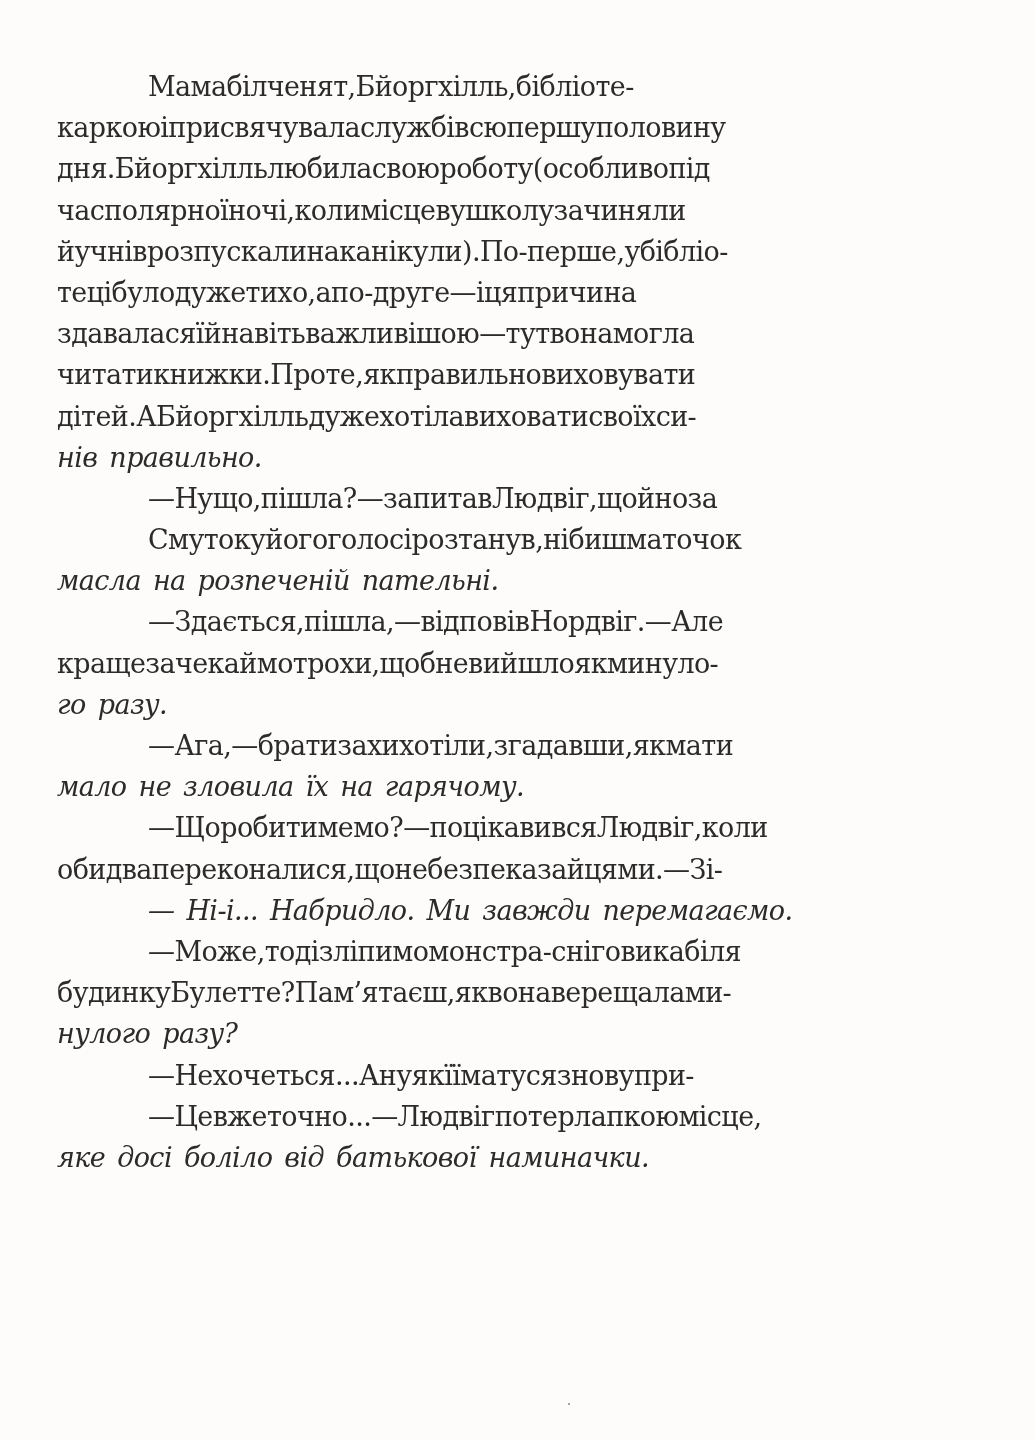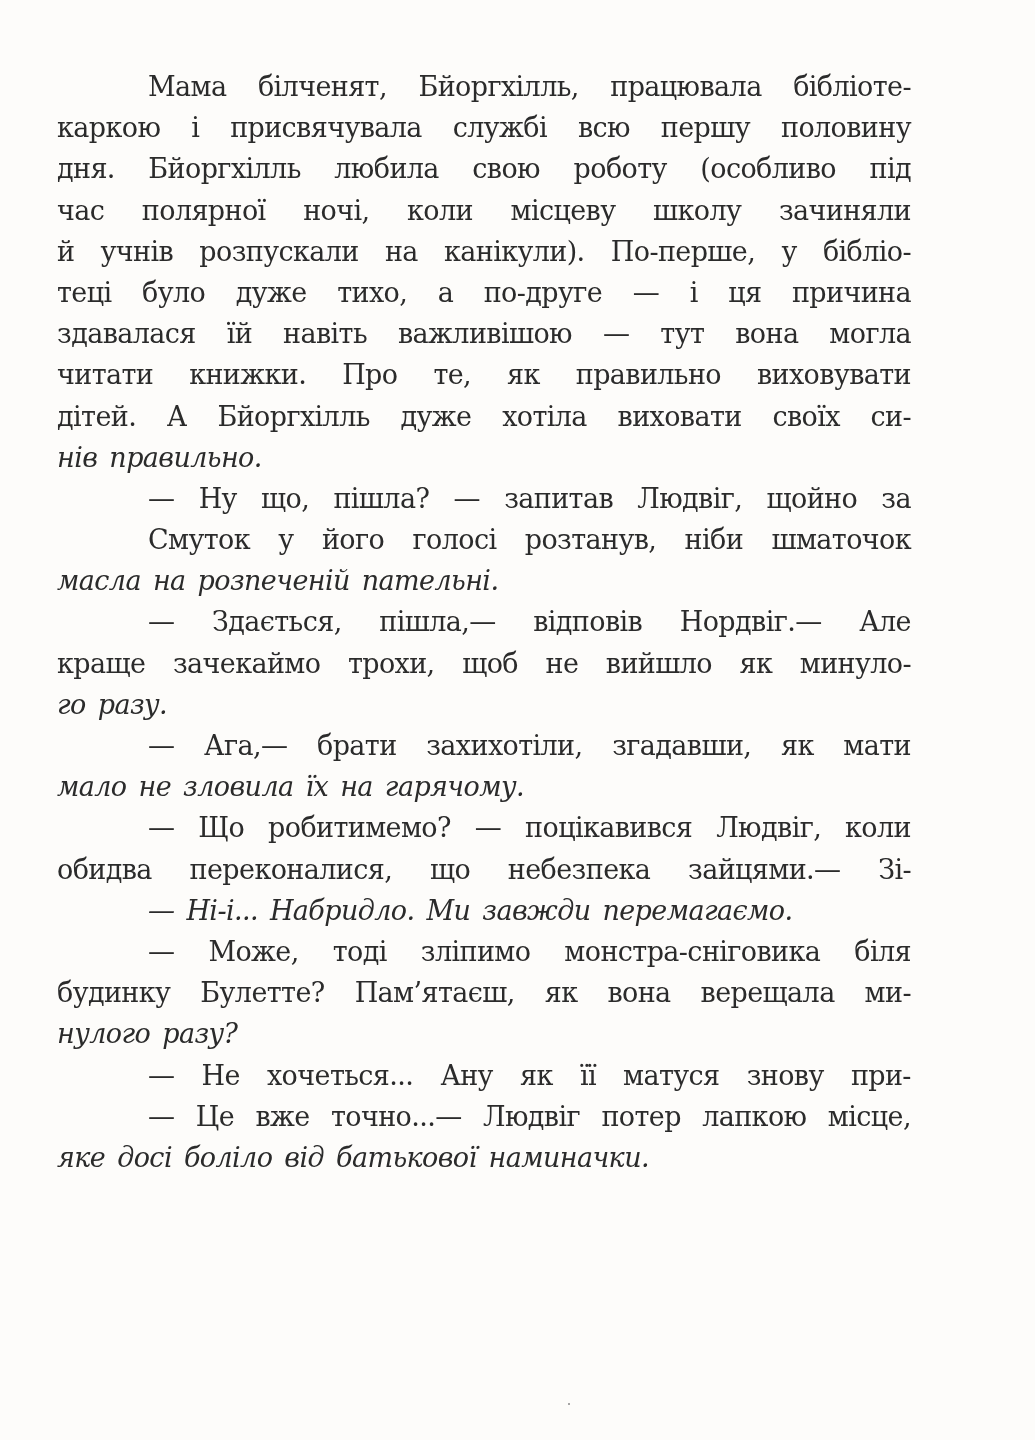--- a/index.html
+++ b/index.html
@@ -22,21 +22,20 @@
       font-size: 27px;
       color: #2b2b2b;
       letter-spacing: -0.6px;
       word-spacing: 1px;
     }
     .line {
       height: 41.2px;
       line-height: 41.2px;
       white-space: nowrap;
       display: flex;
-      justify-content: space-between;
     }
     .line.indent {
       padding-left: 91px;
     }
     .line.last {
       justify-content: flex-start;
     }
     .line span.w {
       display: inline-block;
     }
@@ -56,21 +55,20 @@
   </style>
 </head>
 <body>
 
 <div class="page" id="page">
     <div>
       <div class="line indent">
         <span class="w">Мама</span>
         <span class="w">білченят,</span>
         <span class="w">Бйоргхілль,</span>
-        <span class="w">працювала</span>
         <span class="w">бібліоте-</span>
       </div>
       <div class="line">
         <span class="w">каркою</span>
         <span class="w">і</span>
         <span class="w">присвячувала</span>
         <span class="w">службі</span>
         <span class="w">всю</span>
         <span class="w">першу</span>
         <span class="w">половину</span>

